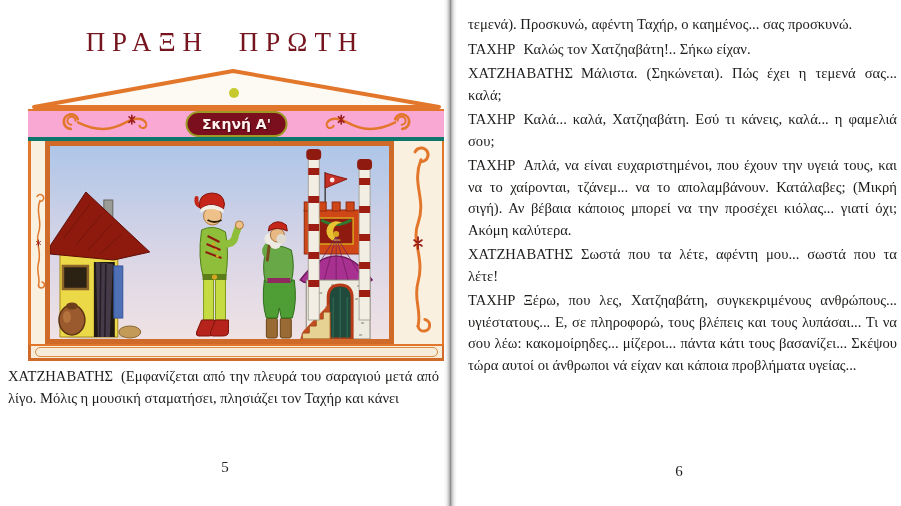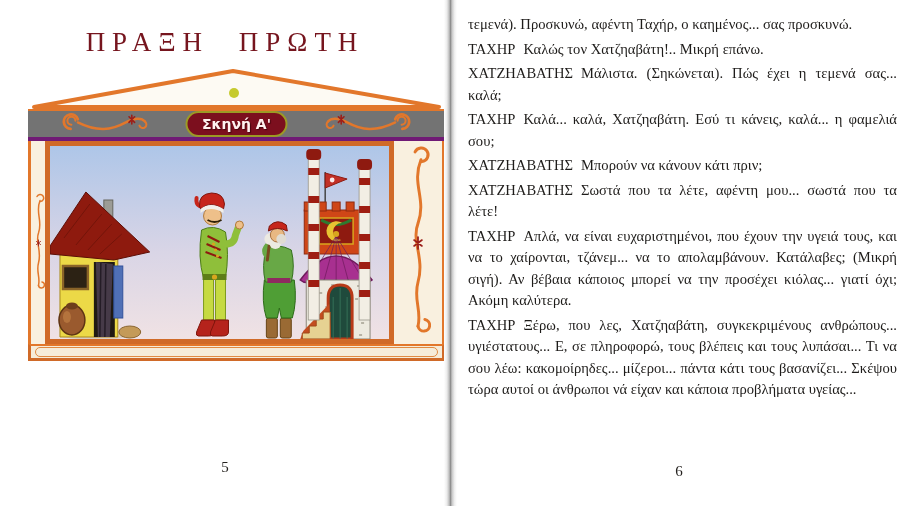--- a/index.html
+++ b/index.html
@@ -15,22 +15,22 @@
     background:linear-gradient(90deg,#ffffff 0%,#ececec 22%,#bdbdbd 40%,#8f8f8f 50%,#c9c9c9 62%,#f1f1f1 82%,#ffffff 100%);
   }
   
   .act-title{
     margin:13px 0 0 0;text-align:center;font-weight:normal;
     font-size:27px;letter-spacing:7px;word-spacing:16px;color:#76151e;
   }
   .proscenium{position:absolute;left:28px;top:54px;width:417px;}
   .pediment{display:block;}
   .band{
-    position:relative;height:26px;background:#737373;
-    border-top:2px solid #e2772b;border-bottom:4px solid #701a75;
+    position:relative;height:26px;background:#f9a8d4;
+    border-top:2px solid #e2772b;border-bottom:4px solid #0f766e;
     display:flex;align-items:center;justify-content:space-between;padding:0 10px;
   }
   .flourish{height:24px;width:142px;}
   .flourish.mirror{transform:scaleX(-1);}
   .scene-badge{
     position:absolute;left:50%;top:0px;transform:translateX(-50%);
     background:#7c0f1e;border:2px solid #9c9a24;border-radius:14px;
     padding:0 15px;height:22px;line-height:22px;
     font-family:"DejaVu Sans","Liberation Sans",sans-serif;font-weight:bold;font-size:14px;
     color:#fff2f0;text-shadow:1px 1px 1px #45060e;white-space:nowrap;cursor:pointer;
@@ -265,33 +265,33 @@
             <path d="M9,97 l8,6 M17,97 l-8,6 M13,94 v12"></path>
           </g>
         </svg>
       </div>
     </div>
 
     <div class="base-bar"></div>
   </div>
 
   <div class="dialogue left-dialogue">
+    <p><span class="speaker">ΧΑΤΖΗΑΒΑΤΗΣ</span><span>(Εμφανίζεται από την πλευρά του σαραγιού μετά από λίγο. Μόλις η μουσική σταματήσει, πλησιάζει τον Ταχήρ και κάνει</span></p>
   </div>
 
   <div class="page-number">5</div>
 </div>
 
 <div class="gutter"></div>
 
 <div class="page right-page">
   <div class="dialogue right-dialogue">
     <p><span>τεμενά). Προσκυνώ, αφέντη Ταχήρ, ο καημένος... σας προσκυνώ.</span></p>
-    <p><span class="speaker">ΤΑΧΗΡ</span><span>Καλώς τον Χατζηαβάτη!.. Μικρή επάνω.</span></p>
+    <p><span class="speaker">ΤΑΧΗΡ</span><span>Καλώς τον Χατζηαβάτη!.. Σήκω είχαν.</span></p>
     <p><span class="speaker">ΧΑΤΖΗΑΒΑΤΗΣ</span><span>Μάλιστα. (Σηκώνεται). Πώς έχει η τεμενά σας... καλά;</span></p>
     <p><span class="speaker">ΤΑΧΗΡ</span><span>Καλά... καλά, Χατζηαβάτη. Εσύ τι κάνεις, καλά... η φαμελιά σου;</span></p>
-    <p><span class="speaker">ΧΑΤΖΗΑΒΑΤΗΣ</span><span>Μπορούν να κάνουν κάτι πριν;</span></p>
+    <p><span class="speaker">ΤΑΧΗΡ</span><span>Απλά, να είναι ευχαριστημένοι, που έχουν την υγειά τους, και να το χαίρονται, τζάνεμ... να το απολαμβάνουν. Κατάλαβες; (Μικρή σιγή). Αν βέβαια κάποιος μπορεί να την προσέχει κιόλας... γιατί όχι; Ακόμη καλύτερα.</span></p>
     <p><span class="speaker">ΧΑΤΖΗΑΒΑΤΗΣ</span><span>Σωστά που τα λέτε, αφέντη μου... σωστά που τα λέτε!</span></p>
-    <p><span class="speaker">ΤΑΧΗΡ</span><span>Απλά, να είναι ευχαριστημένοι, που έχουν την υγειά τους, και να το χαίρονται, τζάνεμ... να το απολαμβάνουν. Κατάλαβες; (Μικρή σιγή). Αν βέβαια κάποιος μπορεί να την προσέχει κιόλας... γιατί όχι; Ακόμη καλύτερα.</span></p>
     <p><span class="speaker">ΤΑΧΗΡ</span><span>Ξέρω, που λες, Χατζηαβάτη, συγκεκριμένους ανθρώπους... υγιέστατους... Ε, σε πληροφορώ, τους βλέπεις και τους λυπάσαι... Τι να σου λέω: κακομοίρηδες... μίζεροι... πάντα κάτι τους βασανίζει... Σκέψου τώρα αυτοί οι άνθρωποι νά είχαν και κάποια προβλήματα υγείας...</span></p>
 
   </div>
   <div class="page-number">6</div>
 </div>
 
 </body></html>

